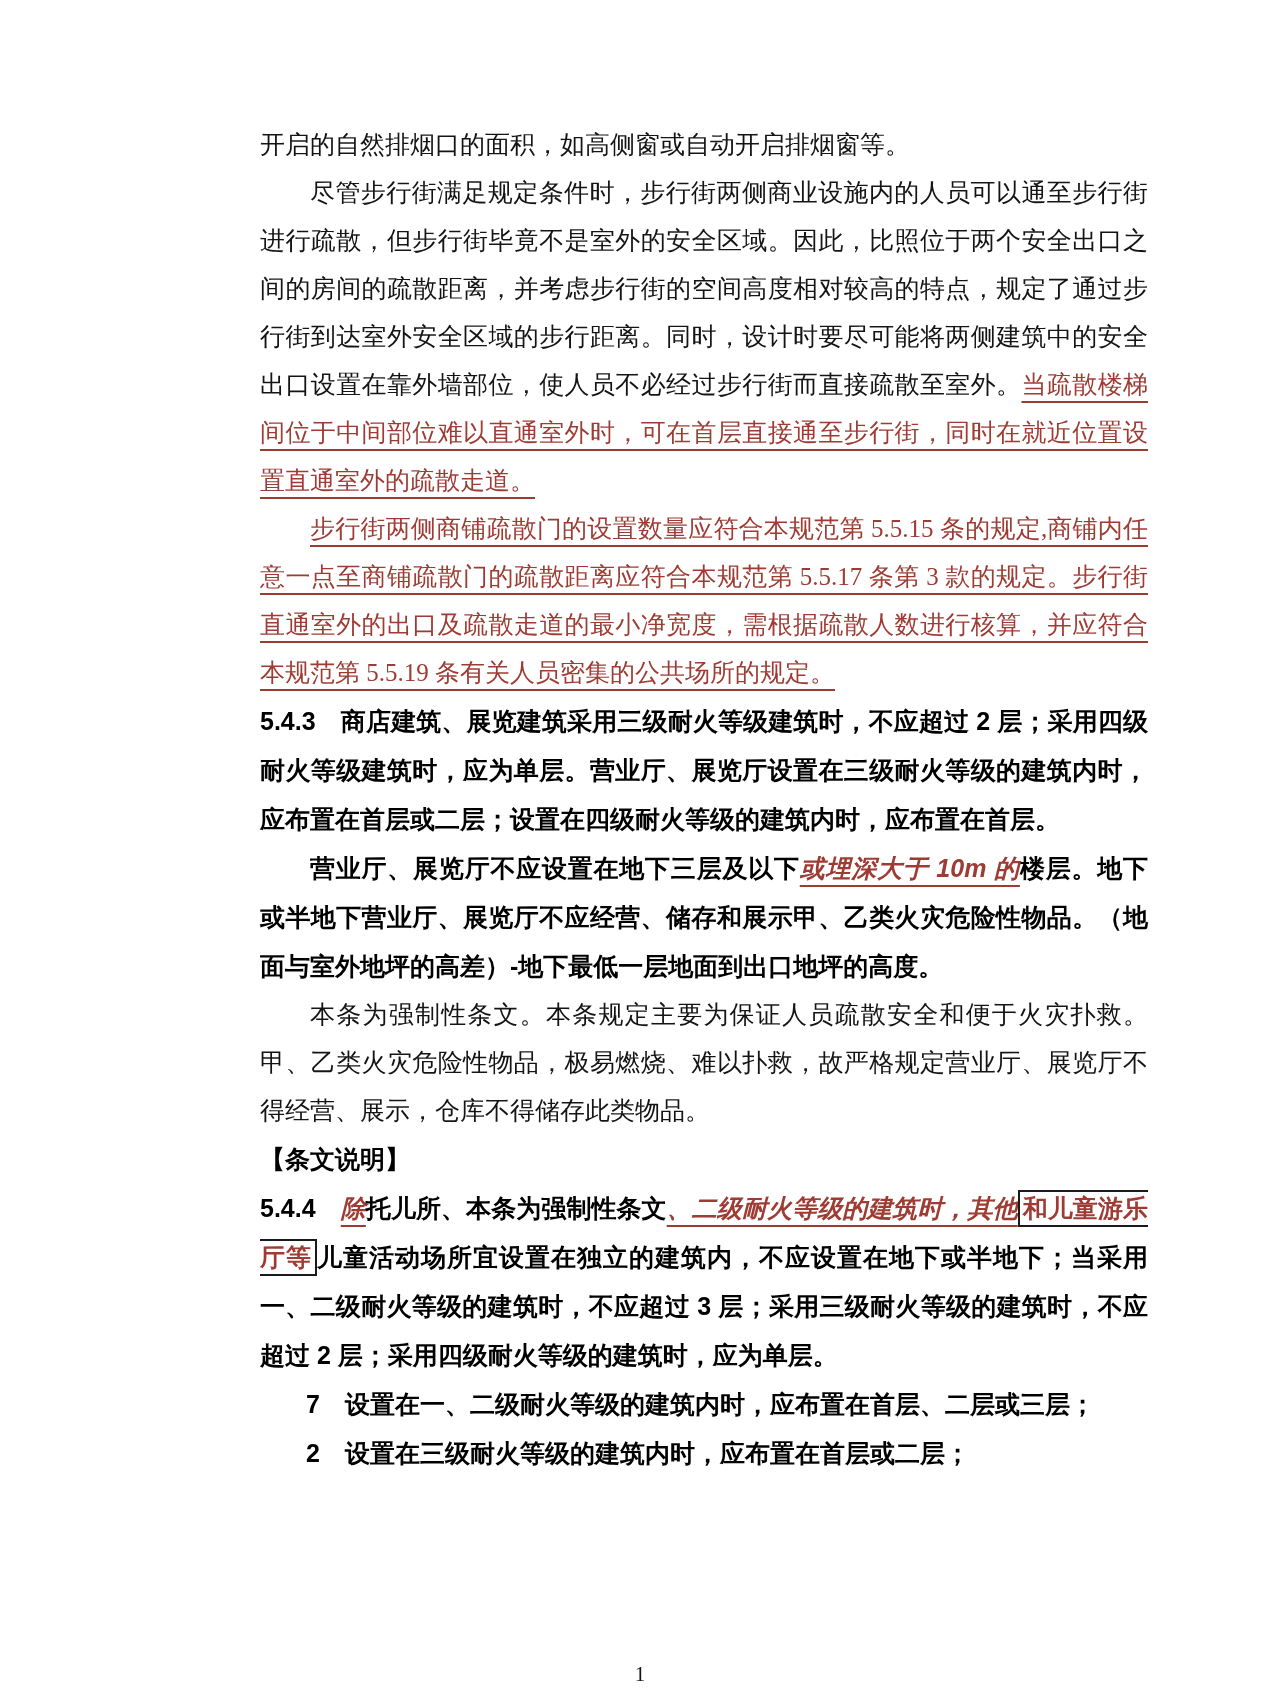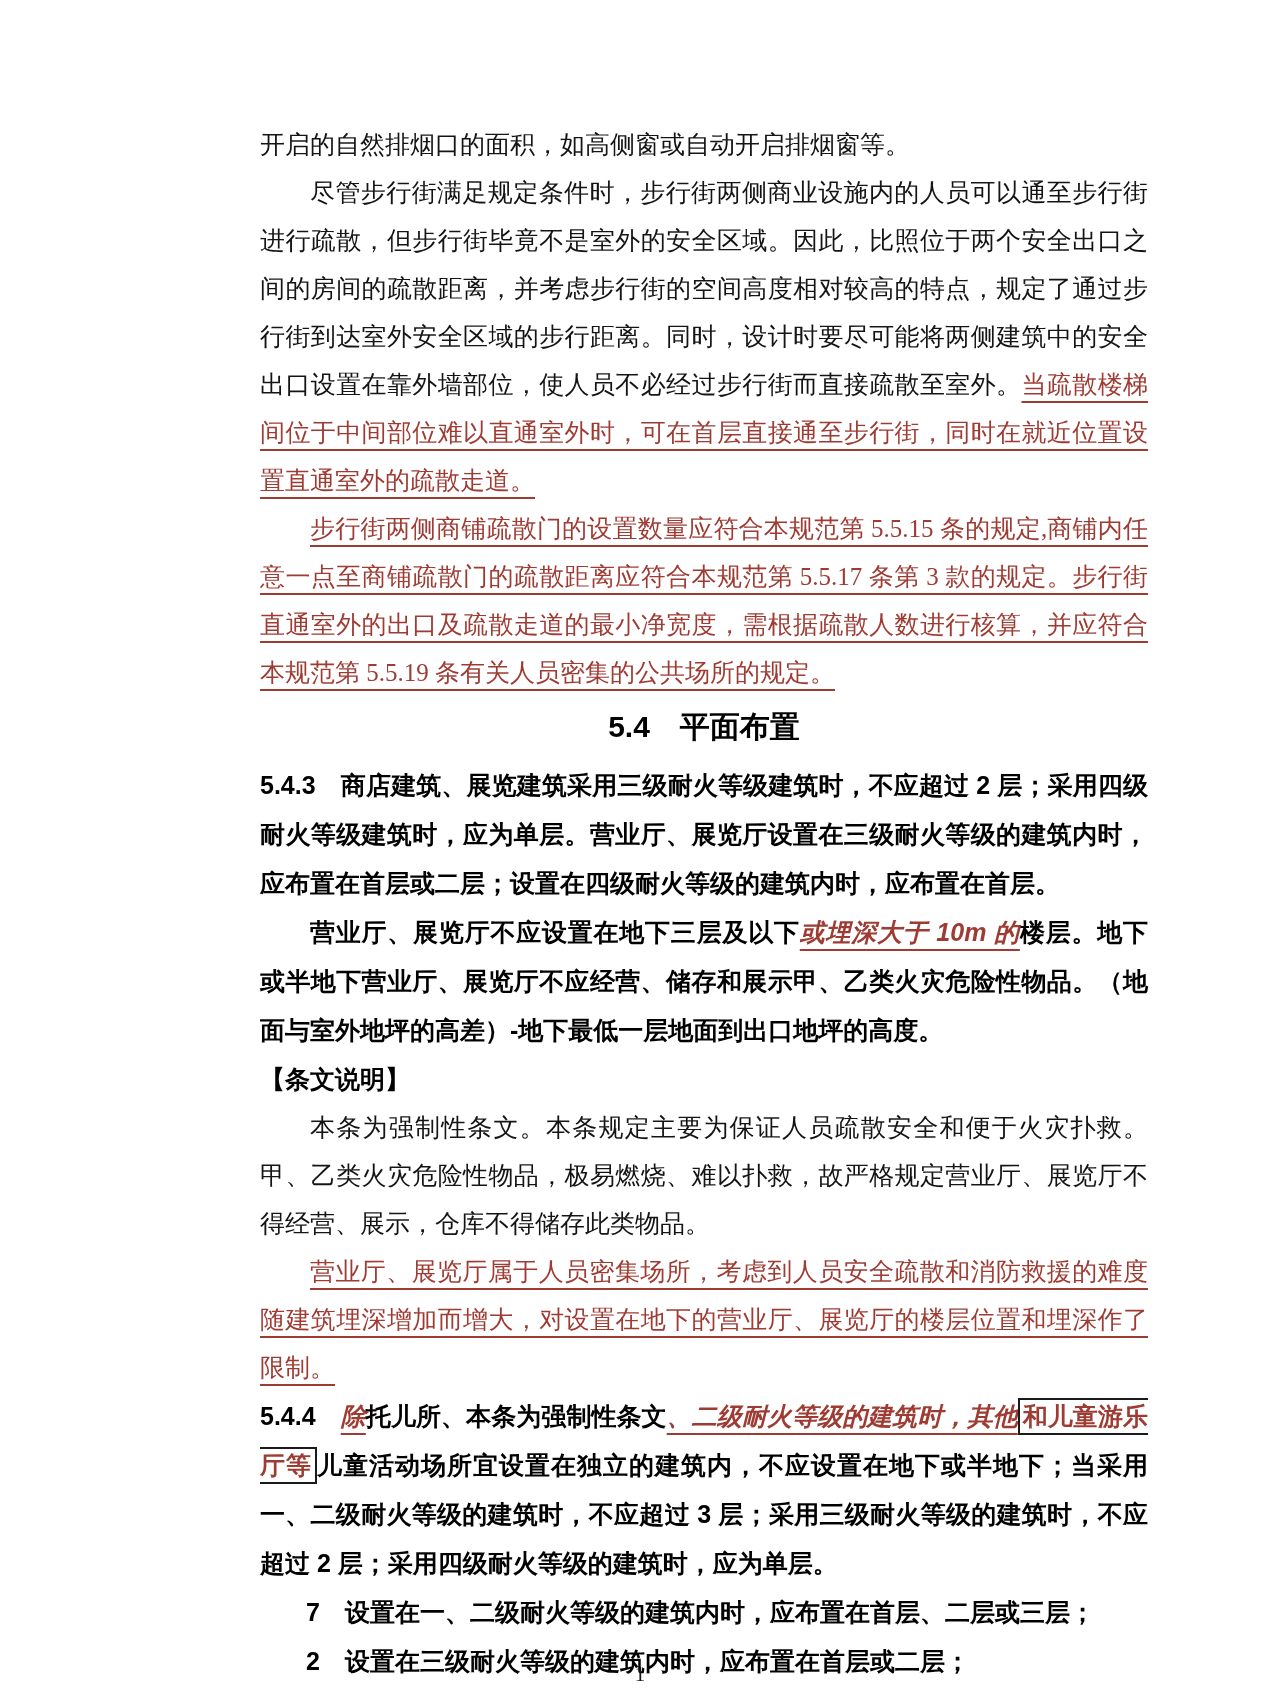--- a/index.html
+++ b/index.html
@@ -80,24 +80,22 @@
   }
 </style>
 </head>
 <body>
 
 <div class="page">
   <div class="doc">
       <p class="para"><span class="r-body">开启的自然排烟口的面积，如高侧窗或自动开启排烟窗等。</span></p>
       <p class="para indent"><span class="r-body">尽管步行街满足规定条件时，步行街两侧商业设施内的人员可以通至步行街进行疏散，但步行街毕竟不是室外的安全区域。因此，比照位于两个安全出口之间的房间的疏散距离，并考虑步行街的空间高度相对较高的特点，规定了通过步行街到达室外安全区域的步行距离。同时，设计时要尽可能将两侧建筑中的安全出口设置在靠外墙部位，使人员不必经过步行街而直接疏散至室外。</span><span class="r-ins">当疏散楼梯间位于中间部位难以直通室外时，可在首层直接通至步行街，同时在就近位置设置直通室外的疏散走道。 </span></p>
       <p class="para indent"><span class="r-ins">步行街两侧商铺疏散门的设置数量应符合本规范第 5.5.15 条的规定,商铺内任意一点至商铺疏散门的疏散距离应符合本规范第 5.5.17 条第 3 款的规定。步行街直通室外的出口及疏散走道的最小净宽度，需根据疏散人数进行核算，并应符合本规范第 5.5.19 条有关人员密集的公共场所的规定。 </span></p>
-      <h2 class="heading"><span class="r-heading">5.4　平面布置</span></h2>
       <p class="para"><span class="r-clause">5.4.3　商店建筑、展览建筑采用三级耐火等级建筑时，不应超过 2 层；采用四级耐火等级建筑时，应为单层。营业厅、展览厅设置在三级耐火等级的建筑内时，应布置在首层或二层；设置在四级耐火等级的建筑内时，应布置在首层。</span></p>
       <p class="para indent"><span class="r-clause">营业厅、展览厅不应设置在地下三层及以下</span><span class="r-clause-ins">或埋深大于 10m 的</span><span class="r-clause">楼层。地下或半地下营业厅、展览厅不应经营、储存和展示甲、乙类火灾危险性物品。（地面与室外地坪的高差）-地下最低一层地面到出口地坪的高度。</span></p>
+      <p class="para indent"><span class="r-body">本条为强制性条文。本条规定主要为保证人员疏散安全和便于火灾扑救。甲、乙类火灾危险性物品，极易燃烧、难以扑救，故严格规定营业厅、展览厅不得经营、展示，仓库不得储存此类物品。</span></p>
       <p class="para"><span class="r-clause">【条文说明】</span></p>
-      <p class="para indent"><span class="r-body">本条为强制性条文。本条规定主要为保证人员疏散安全和便于火灾扑救。甲、乙类火灾危险性物品，极易燃烧、难以扑救，故严格规定营业厅、展览厅不得经营、展示，仓库不得储存此类物品。</span></p>
-      <p class="para indent"><span class="r-ins">营业厅、展览厅属于人员密集场所，考虑到人员安全疏散和消防救援的难度随建筑埋深增加而增大，对设置在地下的营业厅、展览厅的楼层位置和埋深作了限制。</span></p>
       <p class="para"><span class="r-clause">5.4.4　</span><span class="r-clause-ins">除</span><span class="r-clause">托儿所、本条为强制性条文</span><span class="r-clause-ins">、二级耐火等级的建筑时，其他</span><span class="r-boxed">和儿童游乐厅等</span><span class="r-clause">儿童活动场所宜设置在独立的建筑内，不应设置在地下或半地下；当采用一、二级耐火等级的建筑时，不应超过 3 层；采用三级耐火等级的建筑时，不应超过 2 层；采用四级耐火等级的建筑时，应为单层。</span></p>
       <p class="para list-item"><span class="r-clause">7　设置在一、二级耐火等级的建筑内时，应布置在首层、二层或三层；</span></p>
       <p class="para list-item"><span class="r-clause">2　设置在三级耐火等级的建筑内时，应布置在首层或二层；</span></p>
     </div>
   <div class="footer-page">1</div>
 </div>
 
 </body></html>

